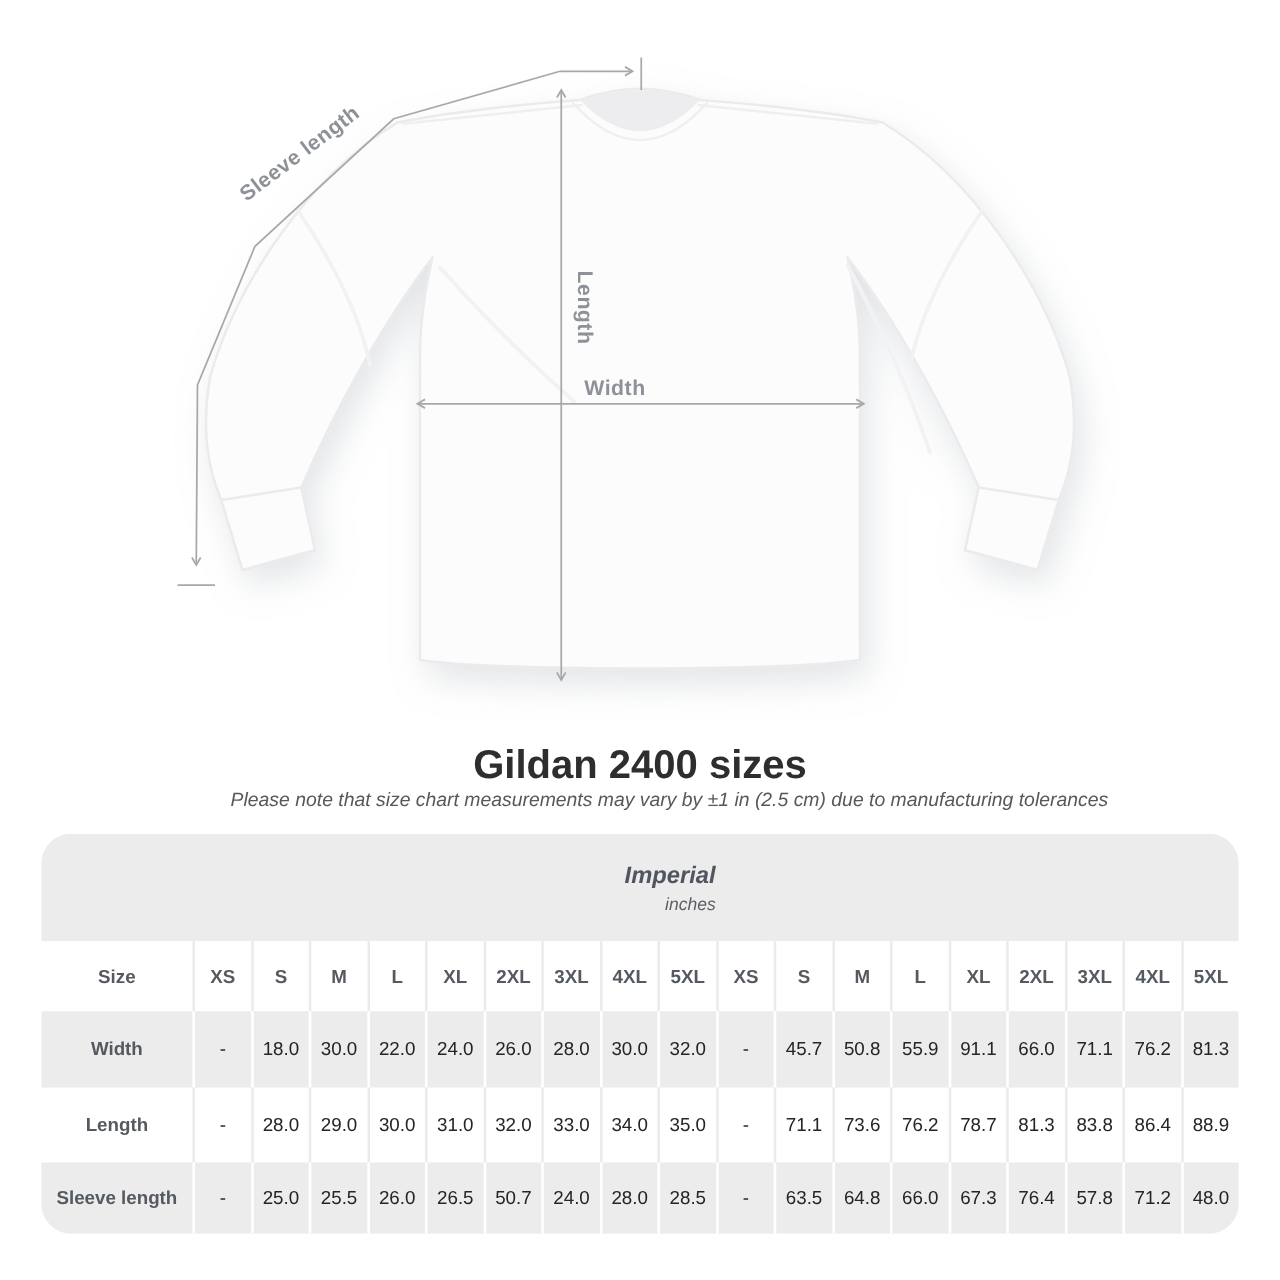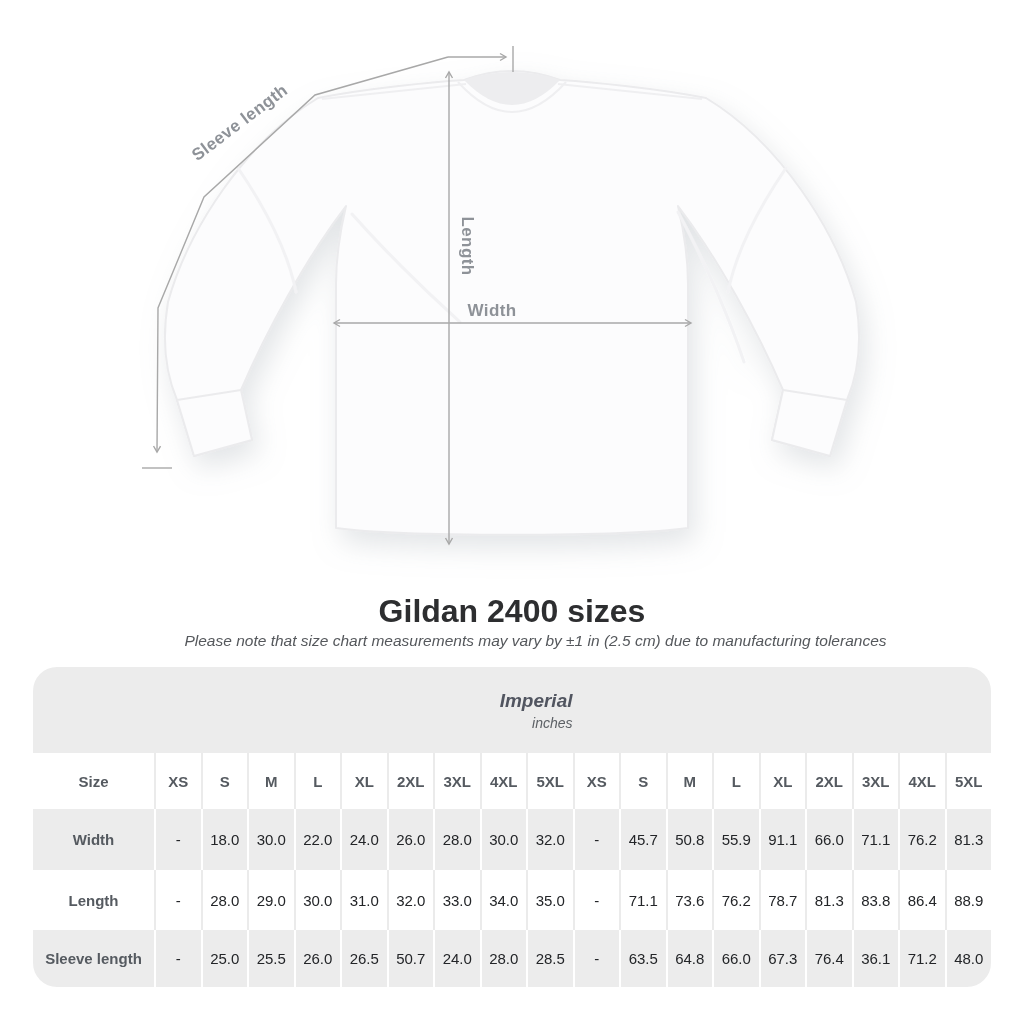--- a/index.html
+++ b/index.html
@@ -207,17 +207,17 @@
       <div class="cell val-cell">50.7</div>
       <div class="cell val-cell">24.0</div>
       <div class="cell val-cell">28.0</div>
       <div class="cell val-cell">28.5</div>
       <div class="cell val-cell">-</div>
       <div class="cell val-cell">63.5</div>
       <div class="cell val-cell">64.8</div>
       <div class="cell val-cell">66.0</div>
       <div class="cell val-cell">67.3</div>
       <div class="cell val-cell">76.4</div>
-      <div class="cell val-cell">36.1</div>
+      <div class="cell val-cell">57.8</div>
       <div class="cell val-cell">71.2</div>
       <div class="cell val-cell">48.0</div>
     </div>
 </div>
 
 </body></html>

